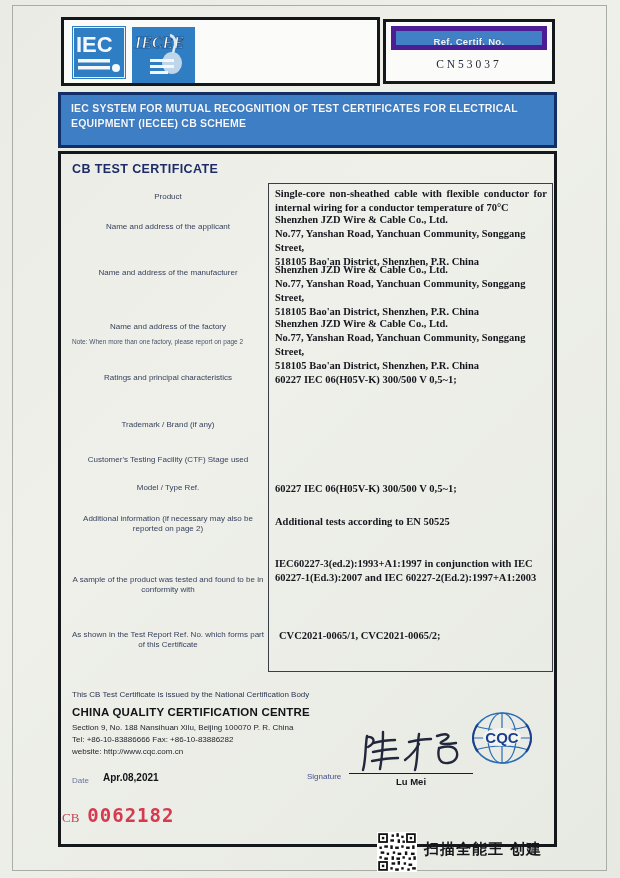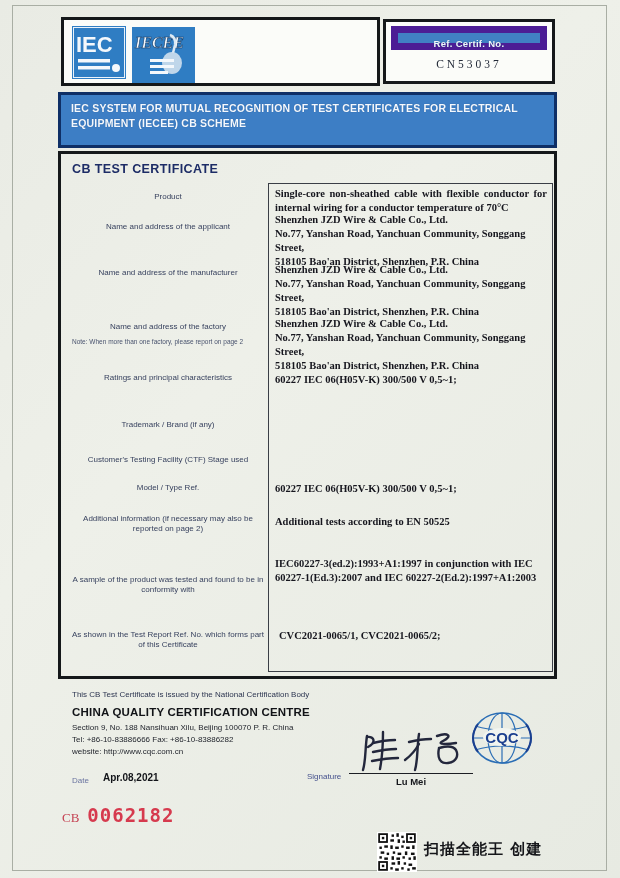--- a/index.html
+++ b/index.html
@@ -14,35 +14,35 @@
 
   
   .logo-box { position:absolute; left:61px; top:17px; width:319px; height:69px;
     border:3px solid #15181a; background:#fbfcf9; }
   .logo-iec { position:absolute; left:8px; top:6px; width:54px; height:53px; }
   .logo-iecee { position:absolute; left:68px; top:7px; width:63px; height:56px; }
 
   
   .ref-box { position:absolute; left:383px; top:19px; width:172px; height:65px;
     border:3px solid #15181a; background:#fbfcf9; }
-  .ref-bar { margin:4px 5px 0 5px; height:24px; background:#4180c4; border:7px solid #4c1d95;
+  .ref-bar { margin:4px 5px 0 5px; height:24px; background:#4180c4; border:5px solid #4c1d95;
     color:#f2f6fb; font:700 9.5px/22px "Liberation Sans",sans-serif; text-align:center; letter-spacing:.3px;
     text-shadow:0 0 1px #1c4a80; }
   .ref-no { margin-top:8px; text-align:center; font:400 11.5px "Liberation Serif",serif;
     color:#232a38; letter-spacing:3px; }
 
   
   .banner { position:absolute; left:58px; top:92px; width:499px; height:56px;
     background:#3d7ec5; border:3px solid #0f2f66; color:#f4f8fd;
     font:700 10.5px/1.4 "Liberation Sans",sans-serif; padding:6px 10px; letter-spacing:.2px;
     text-shadow:0 0 1px #2a5a95;
   }
 
   
-  .main-box { position:absolute; left:58px; top:151px; width:499px; height:528px;
+  .main-box { position:absolute; left:58px; top:151px; width:499px; height:696px;
     border:3px solid #15181a; }
   .cert-title { position:absolute; left:11px; top:8px;
     font:700 12.5px "Liberation Sans",sans-serif; color:#1d2c66; letter-spacing:.4px; }
   .value-box { position:absolute; left:207px; top:29px; width:285px; height:489px;
     border:1.5px solid #3a3e46; }
   .lbl { position:absolute; left:11px; width:192px;
     font:400 8px/1.3 "Liberation Sans",sans-serif; color:#38425f;text-align:center; }
   .note { position:absolute; left:11px; width:192px;
     font:400 6.5px/1.3 "Liberation Sans",sans-serif; color:#49536e; }
   .val { position:absolute; left:214px; width:272px;

